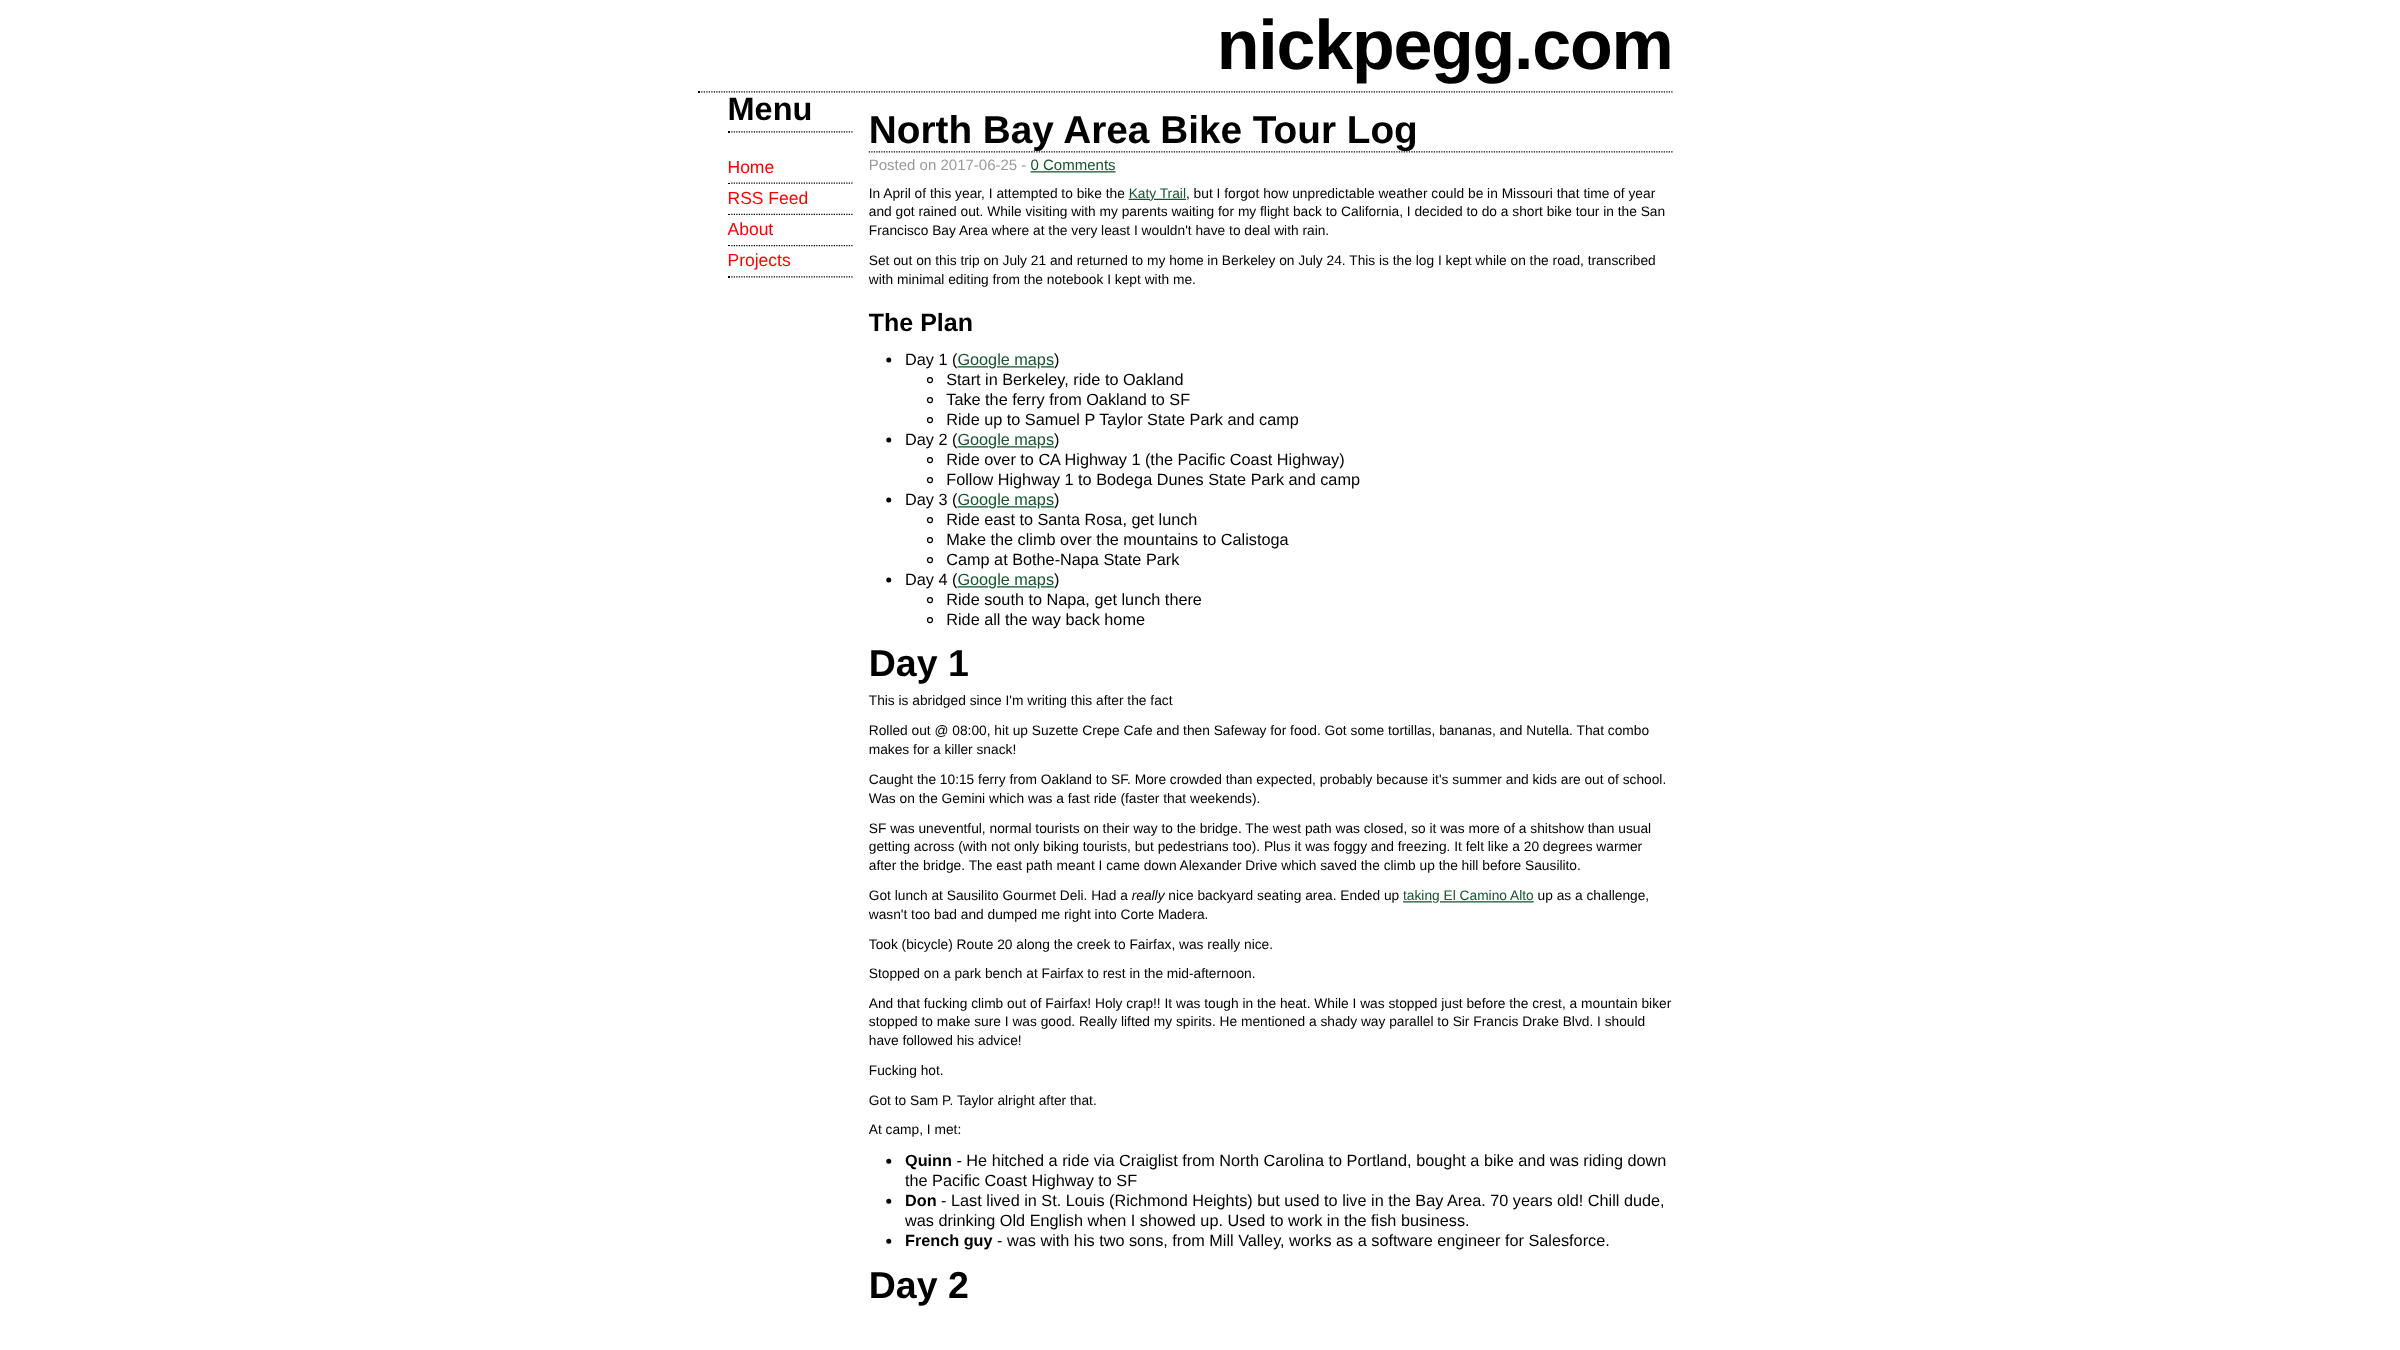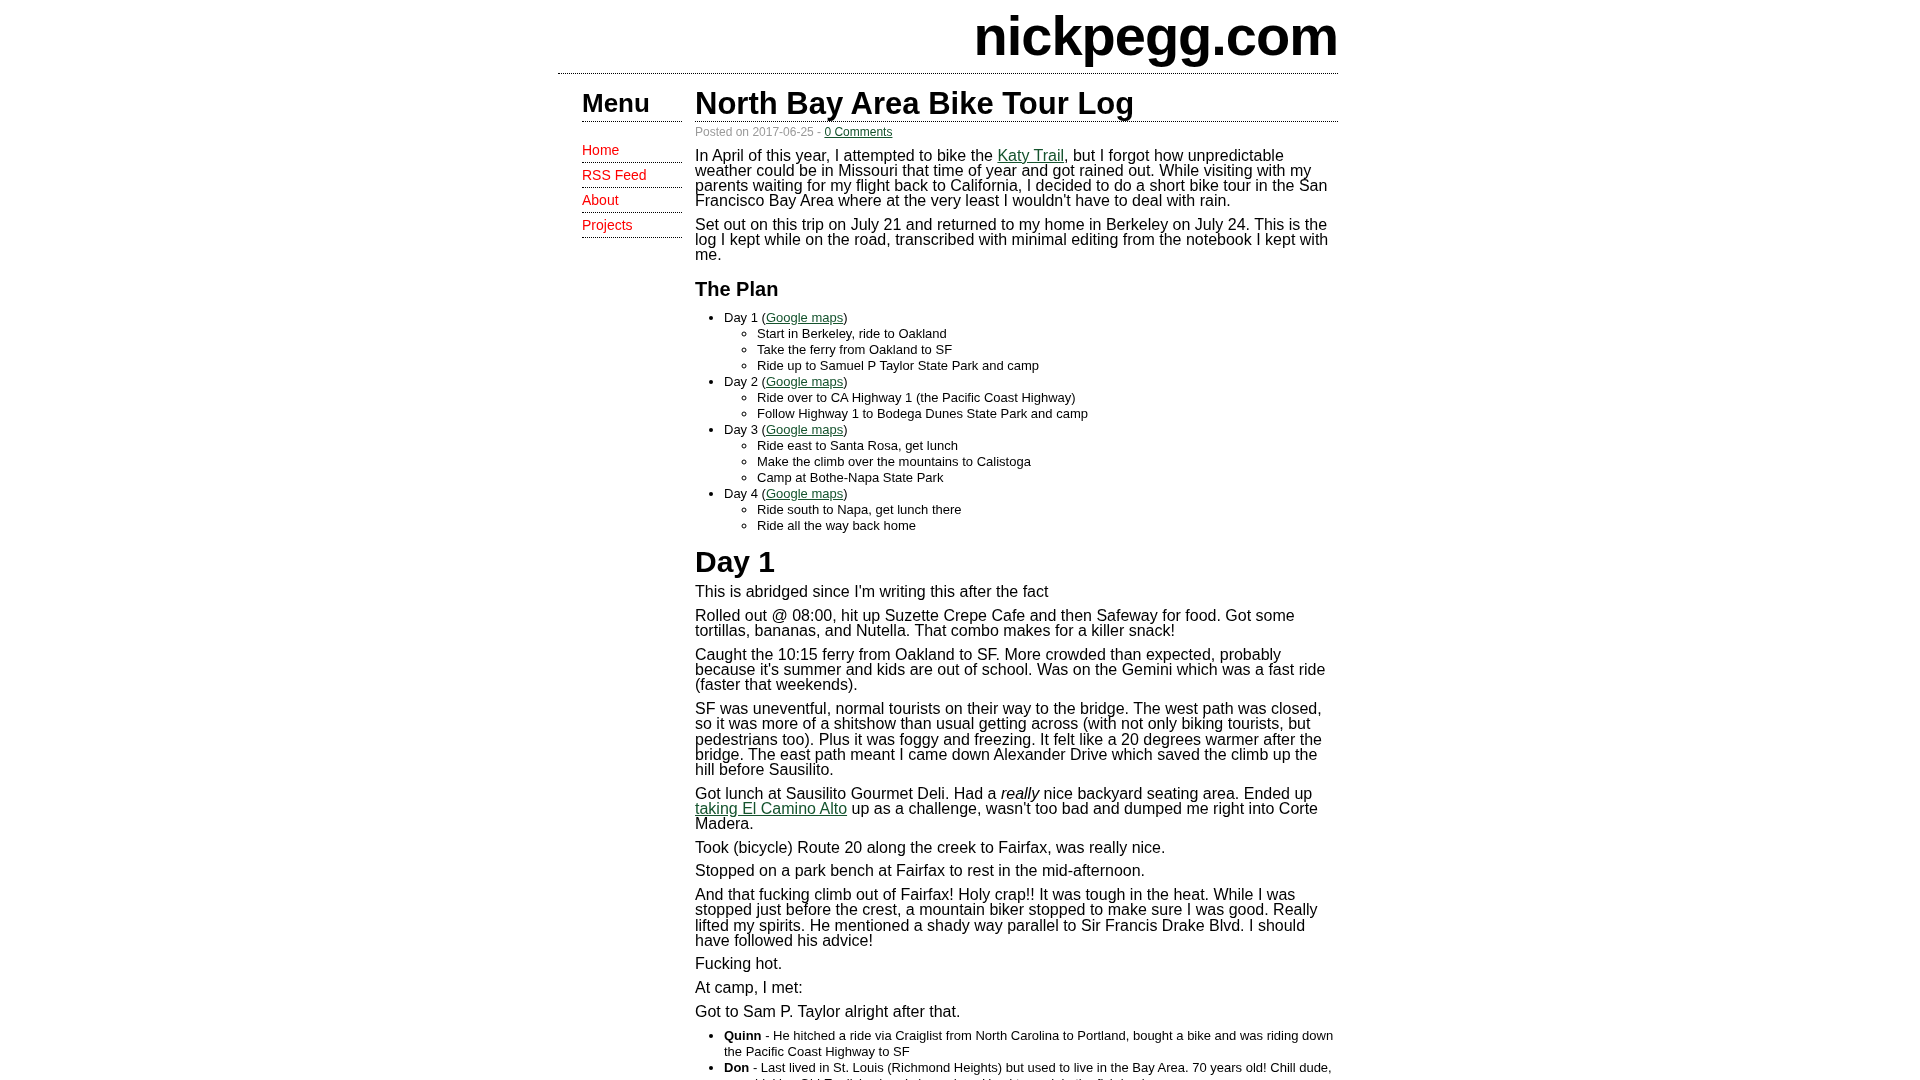--- a/index.html
+++ b/index.html
@@ -38,21 +38,21 @@
     align-items: flex-start;
   }
   .sidebar {
     flex: none;
     width: 100px;
     margin-left: 24px;
   }
   .sidebar h2 {
     font-size: 26px;
     line-height: 1;
-    margin: 16px 0 0;
+    margin: 0 0 0;
     padding-bottom: 5px;
     border-bottom: 1px dotted #000;
   }
   .sidebar ul {
     list-style: none;
     margin: 16px 0 0;
     padding: 0;
   }
   .sidebar li {
     border-bottom: 1px dotted #000;
@@ -83,21 +83,21 @@
     color: #9a9a9a;
     font-size: 12px;
     line-height: 13px;
     margin: 4px 0 0;
   }
   .meta a {
     color: #ff0000;
     text-decoration: underline;
   }
   .content p {
-    font-size: 16px;
+    font-size: 11px;
     line-height: 15.2px;
     margin: 8.5px 0;
   }
   .content a {
     color: #14532d;
     text-decoration: underline;
   }
   .content h2 {
     font-size: 30px;
     line-height: 28px;
@@ -184,22 +184,22 @@
           <h2>Day 1</h2>
           <p>This is abridged since I'm writing this after the fact</p>
           <p>Rolled out @ 08:00, hit up Suzette Crepe Cafe and then Safeway for food. Got some tortillas, bananas, and Nutella. That combo makes for a killer snack!</p>
           <p>Caught the 10:15 ferry from Oakland to SF. More crowded than expected, probably because it's summer and kids are out of school. Was on the Gemini which was a fast ride (faster that weekends).</p>
           <p>SF was uneventful, normal tourists on their way to the bridge. The west path was closed, so it was more of a shitshow than usual getting across (with not only biking tourists, but pedestrians too). Plus it was foggy and freezing. It felt like a 20 degrees warmer after the bridge. The east path meant I came down Alexander Drive which saved the climb up the hill before Sausilito.</p>
           <p>Got lunch at Sausilito Gourmet Deli. Had a <i>really</i> nice backyard seating area. Ended up <a href="#">taking El Camino Alto</a> up as a challenge, wasn't too bad and dumped me right into Corte Madera.</p>
           <p>Took (bicycle) Route 20 along the creek to Fairfax, was really nice.</p>
           <p>Stopped on a park bench at Fairfax to rest in the mid-afternoon.</p>
           <p>And that fucking climb out of Fairfax! Holy crap!! It was tough in the heat. While I was stopped just before the crest, a mountain biker stopped to make sure I was good. Really lifted my spirits. He mentioned a shady way parallel to Sir Francis Drake Blvd. I should have followed his advice!</p>
           <p>Fucking hot.</p>
+          <p>Got to Sam P. Taylor alright after that.</p>
           <p>At camp, I met:</p>
-          <p>Got to Sam P. Taylor alright after that.</p>
           <ul>
             <li><b>Quinn</b> - He hitched a ride via Craiglist from North Carolina to Portland, bought a bike and was riding down the Pacific Coast Highway to SF</li>
             <li><b>Don</b> - Last lived in St. Louis (Richmond Heights) but used to live in the Bay Area. 70 years old! Chill dude, was drinking Old English when I showed up. Used to work in the fish business.</li>
             <li><b>French guy</b> - was with his two sons, from Mill Valley, works as a software engineer for Salesforce.</li>
           </ul>
           <h2>Day 2</h2>
         </div>
     </div>
 
   </div>

